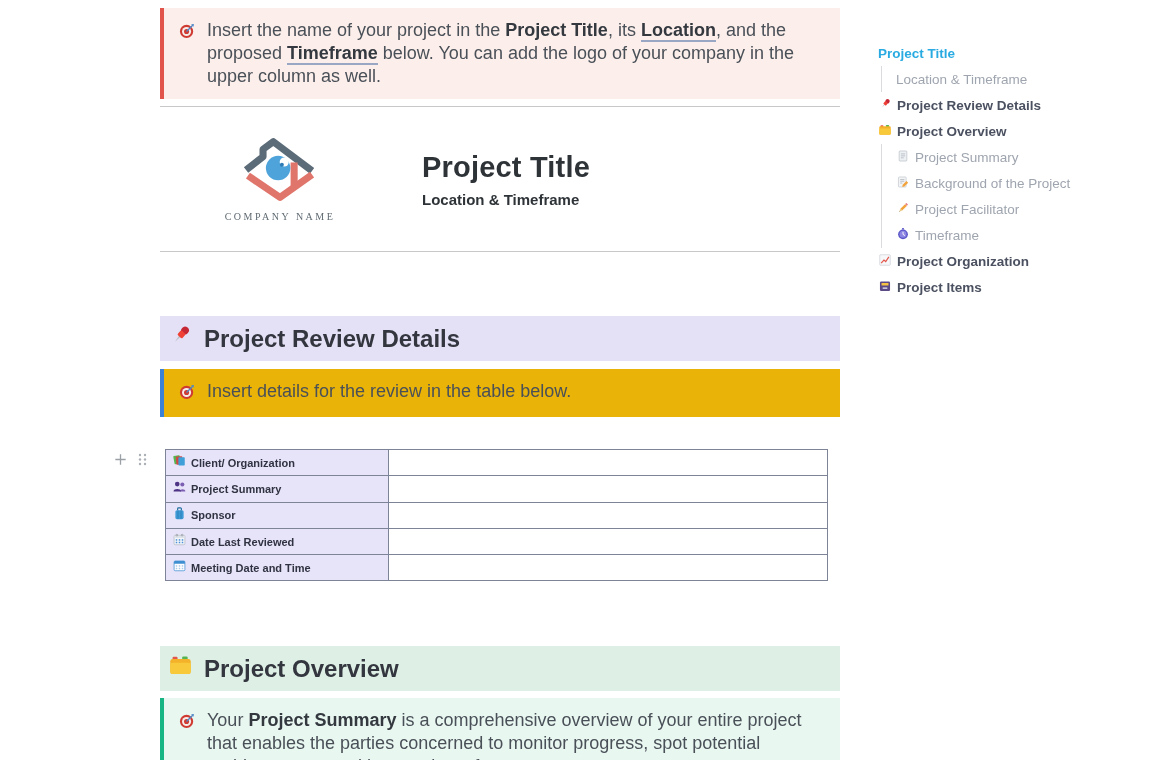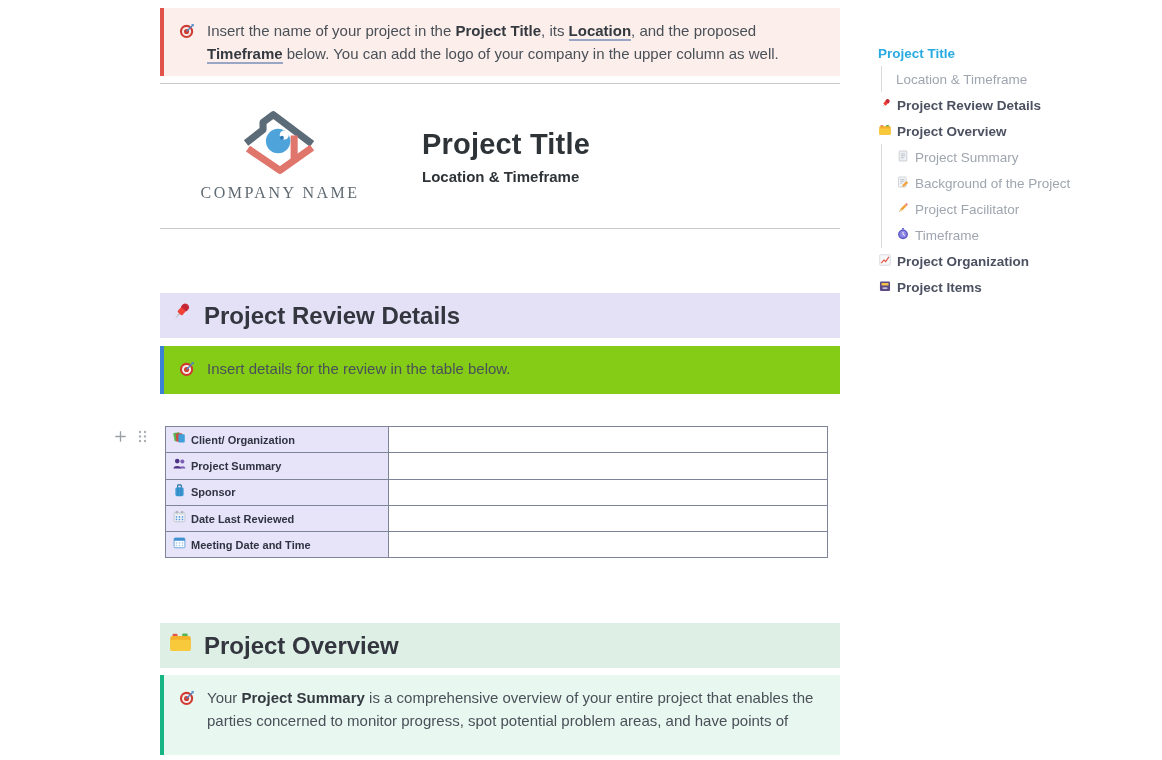--- a/index.html
+++ b/index.html
@@ -10,40 +10,40 @@
     font-family: "Liberation Sans", sans-serif;
     overflow: hidden;
     color: #454b52;
   }
   .doc { position: absolute; left: 160px; top: 0; width: 680px; }
 
   
   .callout {
     display: flex; gap: 11px;
     padding: 11px 26px 11px 15px;
-    font-size: 15px; line-height: 23px; color: #4a5058;
+    font-size: 18px; line-height: 23px; color: #4a5058;
   }
   .callout .co-ico { flex: 0 0 auto; padding-top: 3px; }
   .callout b { color: #343940; }
   .callout .u { border-bottom: 2px solid #9aa7c4; }
   .callout-red   { margin-top: 8px;  background: #fcefeb; border-left: 4px solid #e0544c; }
-  .callout-blue  { margin-top: 8px;  background: #84cc16; border-left: 4px solid #3b82d6; }
+  .callout-blue  { margin-top: 8px;  background: #eab308; border-left: 4px solid #3b82d6; }
   .callout-green { margin-top: 7px;  background: #e9f7f1; border-left: 4px solid #16b583; height: 80px; }
 
   .divider { height: 1px; background: #c6c8ca; }
   .d1 { margin-top: 7px; }
   .d2 { margin-top: 0; }
 
   
   .logo-row { height: 144px; display: flex; align-items: center; }
   .logo-block { margin-left: 25px; width: 190px; text-align: center; }
   .company-name {
     margin-top: 4px;
     font-family: "Liberation Serif", serif;
-    font-size: 16px; letter-spacing: 2.5px; color: #5f6a72; white-space: nowrap;
+    font-size: 10px; letter-spacing: 2.5px; color: #5f6a72; white-space: nowrap;
   }
   .title-block { margin-left: 47px; }
   .doc-title { font-size: 29px; font-weight: 700; color: #2e3338; letter-spacing: .2px; }
   .doc-subtitle { margin-top: 7px; font-size: 15px; font-weight: 700; color: #2e3338; }
 
   
   .section-header {
     display: flex; align-items: center; gap: 11px;
     padding: 7px 10px 7px 8px;
     font-size: 24px; font-weight: 700; color: #33363e;

